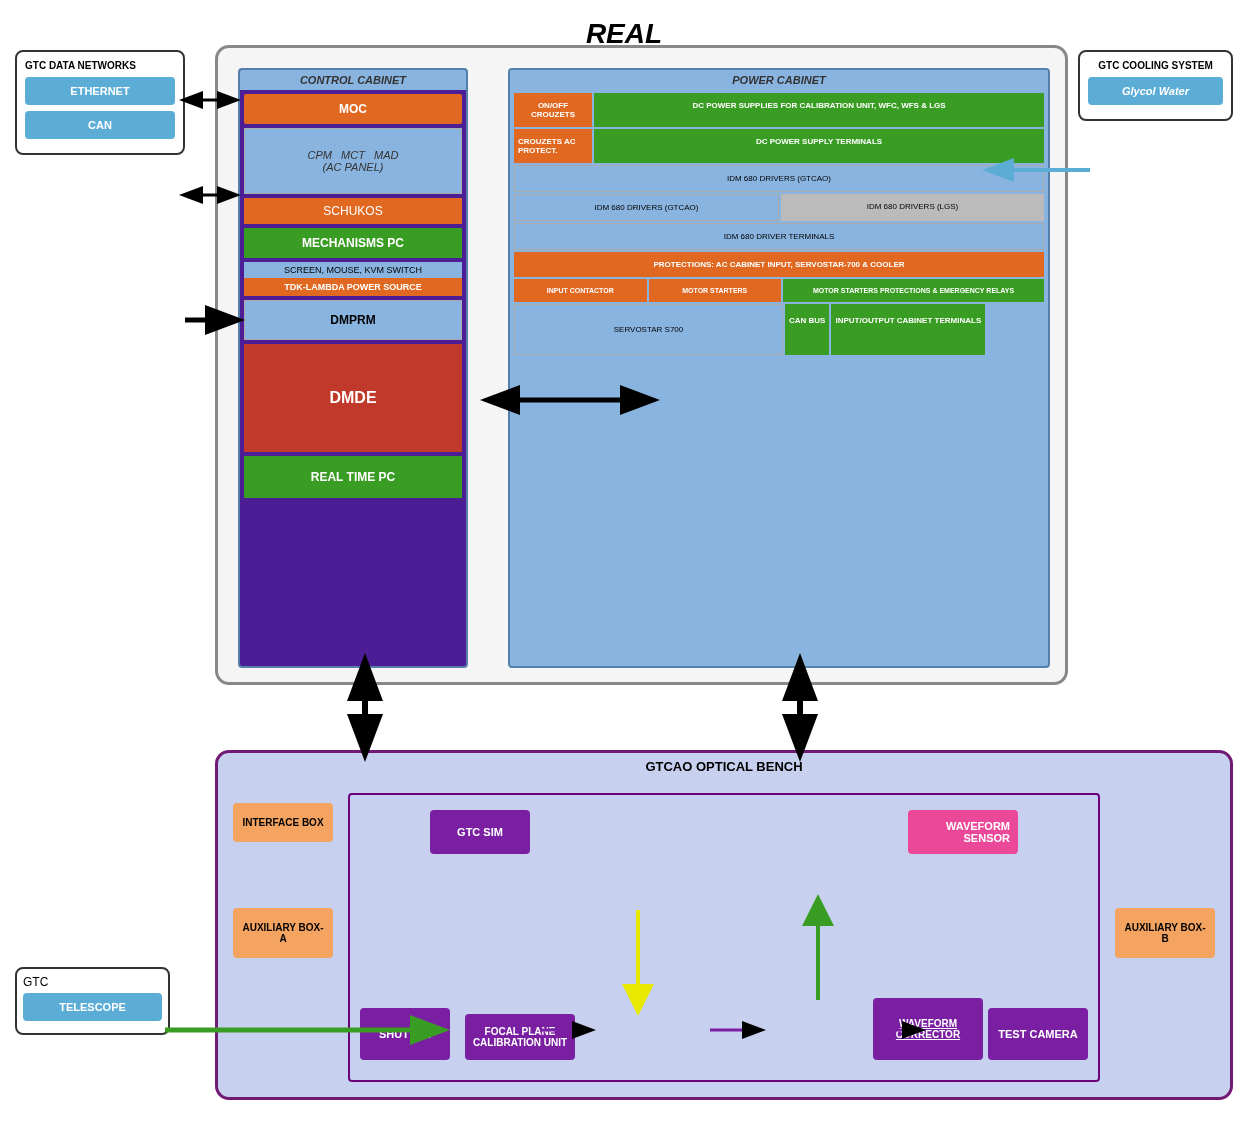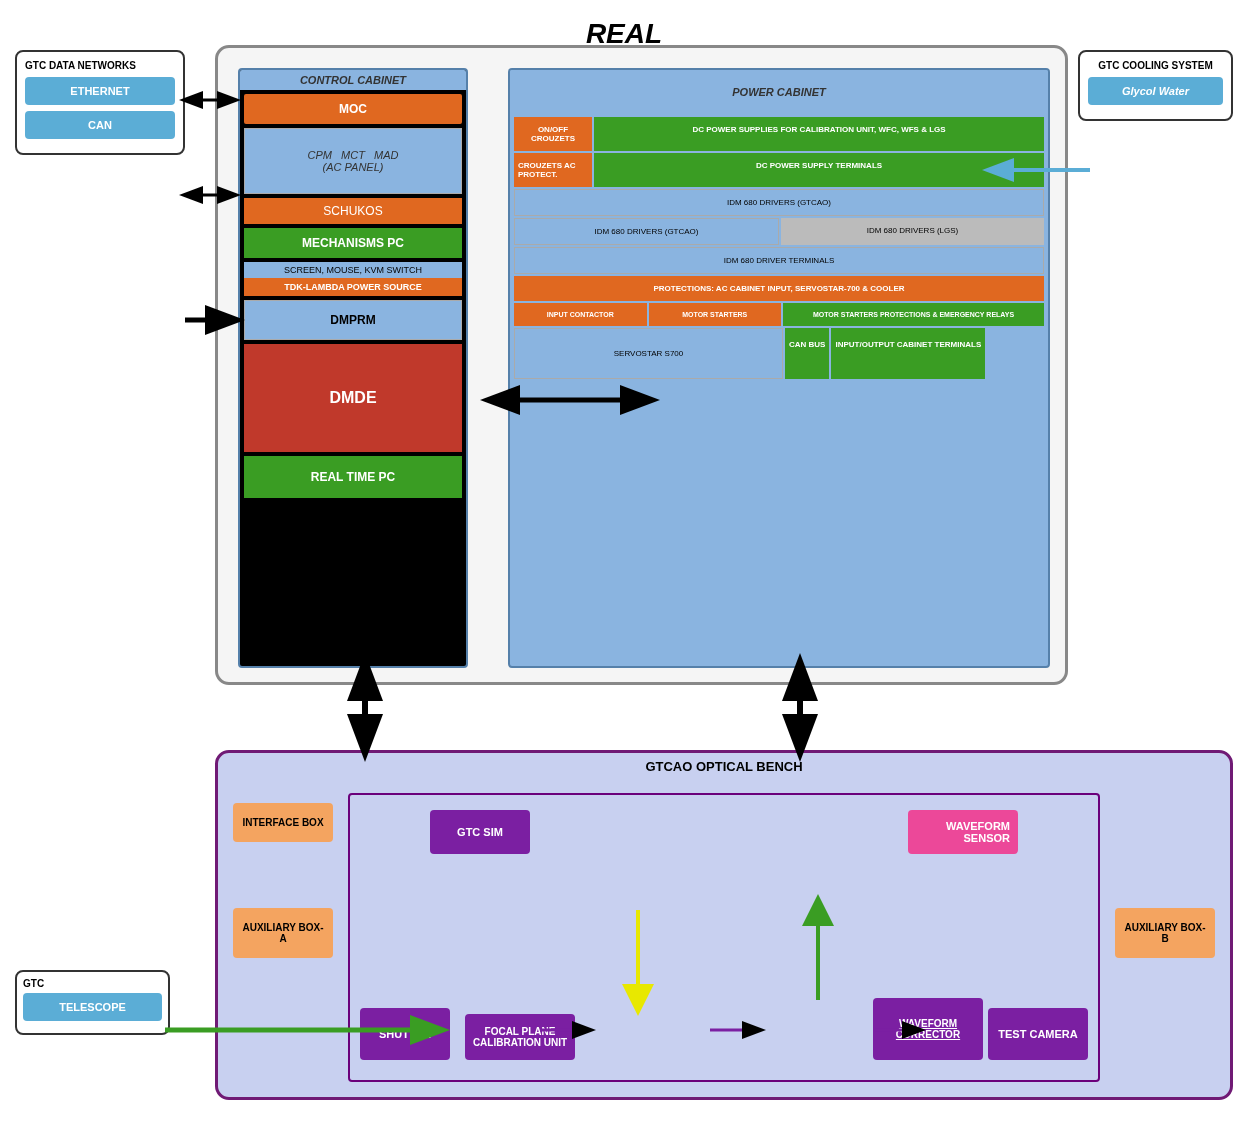--- a/index.html
+++ b/index.html
@@ -259,37 +259,37 @@
   </div>
 
 
   <div class="gtc-cooling" style="top:40px; right:5px; width:155px;">
     <div class="section-title" style="font-size:10px; font-weight:bold; text-align:center; margin-bottom:6px;">GTC COOLING SYSTEM</div>
     <div class="blue-box" style="font-style:italic;">Glycol Water</div>
   </div>
 
   <div style="position:absolute; top:35px; left:205px; right:170px; height:640px; border:3px solid #888; border-radius:14px; background:#f5f5f5;">
 
-    <div style="position:absolute; top:20px; left:20px; width:230px; height:600px; background:#000000; border:2px solid #5580aa; border-radius:4px; overflow:hidden;">
+    <div style="position:absolute; top:20px; left:20px; width:230px; height:600px; background:#4c1d95; border:2px solid #5580aa; border-radius:4px; overflow:hidden;">
       <div style="font-size:11px; font-style:italic; font-weight:bold; text-align:center; color:#333; padding:4px; background:#8ab4e0;">CONTROL CABINET</div>
       <div class="cc-moc">MOC</div>
       <div class="cc-ac-panel">
         <span style="font-size:11px; font-style:italic; color:#333;">CPM &nbsp; MCT &nbsp; MAD<br><em>(AC PANEL)</em></span>
       </div>
       <div class="cc-schukos">SCHUKOS</div>
       <div class="cc-mechanisms">MECHANISMS PC</div>
       <div class="cc-screen">SCREEN, MOUSE, KVM SWITCH</div>
       <div class="cc-tdk">TDK-LAMBDA POWER SOURCE</div>
       <div class="cc-dmprm">DMPRM</div>
       <div class="cc-dmde">DMDE</div>
       <div class="cc-realtime">REAL TIME PC</div>
     </div>
 
     <div style="position:absolute; top:20px; left:290px; right:15px; height:600px; background:#8ab4e0; border:2px solid #5580aa; border-radius:4px; overflow:hidden;">
-      <div style="font-size:11px; font-style:italic; font-weight:bold; text-align:center; color:#333; padding:16px; background:#8ab4e0;">POWER CABINET</div>
+      <div style="font-size:11px; font-style:italic; font-weight:bold; text-align:center; color:#333; padding:4px; background:#8ab4e0;">POWER CABINET</div>
 
       <div style="display:flex; margin:3px 4px 2px; gap:2px;">
         <div style="background:#e06820; color:#fff; font-weight:bold; font-size:8px; text-align:center; padding:8px 4px; width:78px; flex-shrink:0;">ON/OFF CROUZETS</div>
         <div style="background:#3a9d23; color:#fff; font-weight:bold; font-size:8px; text-align:center; padding:8px 4px; flex:1;">DC POWER SUPPLIES FOR CALIBRATION UNIT, WFC, WFS &amp; LGS</div>
       </div>
 
       <div style="display:flex; margin:2px 4px; gap:2px;">
         <div style="background:#e06820; color:#fff; font-weight:bold; font-size:8px; text-align:left; padding:8px 4px; width:78px; flex-shrink:0;">CROUZETS AC PROTECT.</div>
         <div style="background:#3a9d23; color:#fff; font-weight:bold; font-size:8px; text-align:center; padding:8px 4px; flex:1;">DC POWER SUPPLY TERMINALS</div>
       </div>
@@ -341,17 +341,17 @@
       <div style="position:absolute; left:115px; bottom:20px; width:110px; background:#7b1fa2; color:#fff; font-weight:bold; font-size:10px; text-align:center; padding:12px 4px; border-radius:4px;">FOCAL PLANE CALIBRATION UNIT</div>
 
       <div style="position:absolute; right:115px; bottom:20px; width:110px; background:#7b1fa2; color:#fff; font-weight:bold; font-size:10px; text-align:center; padding:20px 4px; border-radius:4px;text-decoration:underline;">WAVEFORM CORRECTOR</div>
 
       <div style="position:absolute; right:10px; bottom:20px; width:100px; background:#7b1fa2; color:#fff; font-weight:bold; font-size:11px; text-align:center; padding:20px 4px; border-radius:4px;">TEST CAMERA</div>
 
     </div>
   </div>
 
   <div style="position:absolute; bottom:80px; left:5px; width:155px; border:2px solid #333; border-radius:8px; padding:6px; background:#fff;">
-    <div style="font-size:10px; font-weight:bold; color:#000; margin-bottom:4px;">GTC</div>
+    <div style="font-size:12px; font-weight:normal; color:#000; margin-bottom:4px;">GTC</div>
     <div class="blue-box">TELESCOPE</div>
   </div>
 
 </div>
 
 </body></html>

